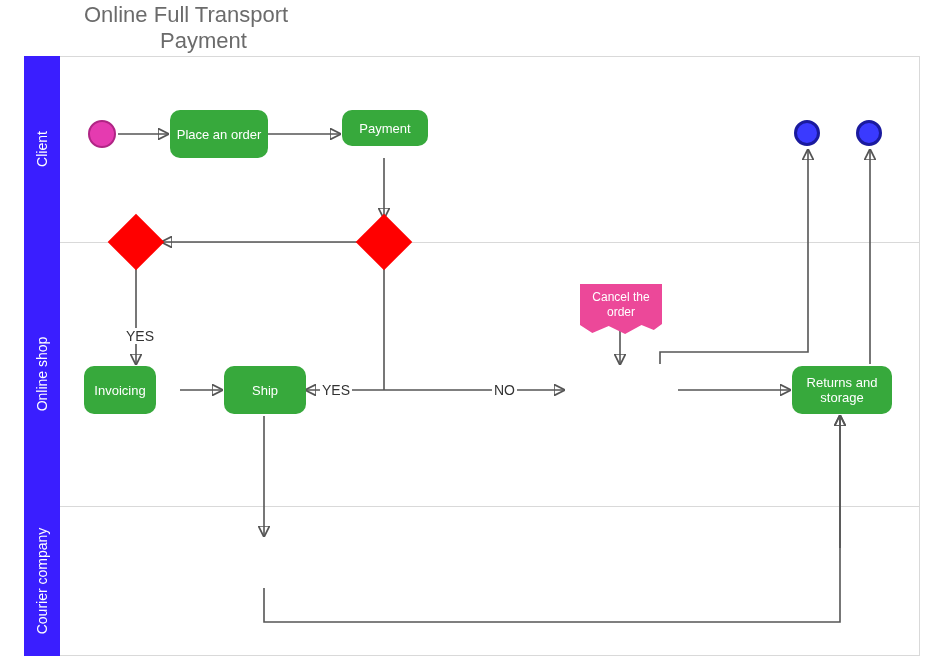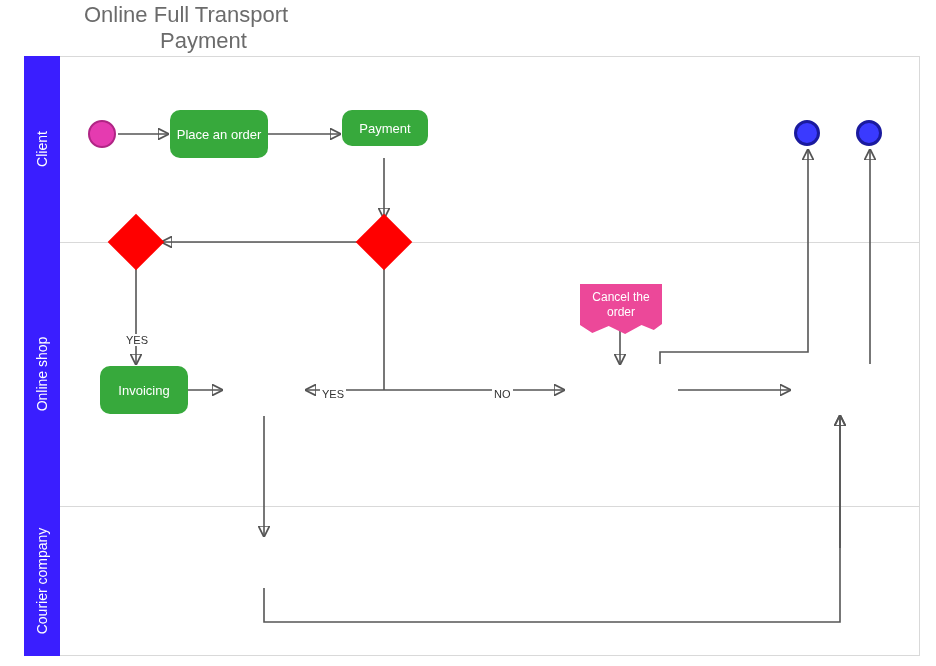--- a/index.html
+++ b/index.html
@@ -11,21 +11,21 @@
      font-size:14px;}
   .lane-label span{transform:rotate(-90deg);white-space:nowrap;}
   .node{position:absolute;display:flex;align-items:center;justify-content:center;
      text-align:center;color:#fff;font-size:13px;line-height:15px;box-sizing:border-box;}
   .task{background:#37a93c;border-radius:10px;padding:4px;}
   .start{width:28px;height:28px;border-radius:50%;background:#e53bb0;border:2px solid #b02585;}
   .end{width:26px;height:26px;border-radius:50%;background:#3a3aff;border:3px solid #1a1a9e;}
   .gateway{width:40px;height:40px;background:#ff0000;transform:rotate(45deg);}
   .doc{background:#ec4899;color:#fff;font-size:12px;padding:6px 8px 14px 8px;
      clip-path:polygon(0 0,100% 0,100% 80%,90% 92%,75% 82%,55% 100%,35% 84%,15% 98%,0 82%);}
-  .edge-label{position:absolute;font-size:11px;color:#333;background:#fff;padding:0 2px;margin-top:6px;}
+  .edge-label{position:absolute;font-size:14px;color:#333;background:#fff;padding:0 2px;}
   svg.edges{position:absolute;left:0;top:0;width:936px;height:666px;pointer-events:none;}
   svg.edges path,svg.edges line{stroke:#555;stroke-width:1.6;fill:none;}
 </style>
 </head>
 <body>
 
 <div id="stage">
 
   <div class="title" style="left:84px;top:2px">Online Full Transport</div>
   <div class="title" style="left:160px;top:28px">Payment</div>
@@ -94,22 +94,28 @@
   <div class="node task" style="left:170px;top:110px;width:98px;height:48px">
       <span>Place an order</span>
     </div>
   <div class="node task" style="left:342px;top:110px;width:86px;height:36px">
       <span>Payment</span>
     </div>
 
   <div class="node gateway" style="left:364px;top:222px"></div>
   <div class="node gateway" style="left:116px;top:222px"></div>
 
-  <div class="node task" style="left:100px;top:366px;width:88px;height:48px">
+  <div class="node task" style="left:84px;top:366px;width:72px;height:48px">
       <span>Invoicing</span>
+    </div>
+  <div class="node task" style="left:224px;top:366px;width:82px;height:48px">
+      <span>Ship</span>
+    </div>
+  <div class="node task" style="left:792px;top:366px;width:100px;height:48px">
+      <span>Returns and storage</span>
     </div>
 
   <div class="node doc" style="left:580px;top:284px;width:82px">
       <span>Cancel the order</span>
     </div>
 
 
   <div class="node end" style="left:794px;top:120px"></div>
   <div class="node end" style="left:856px;top:120px"></div>
 

